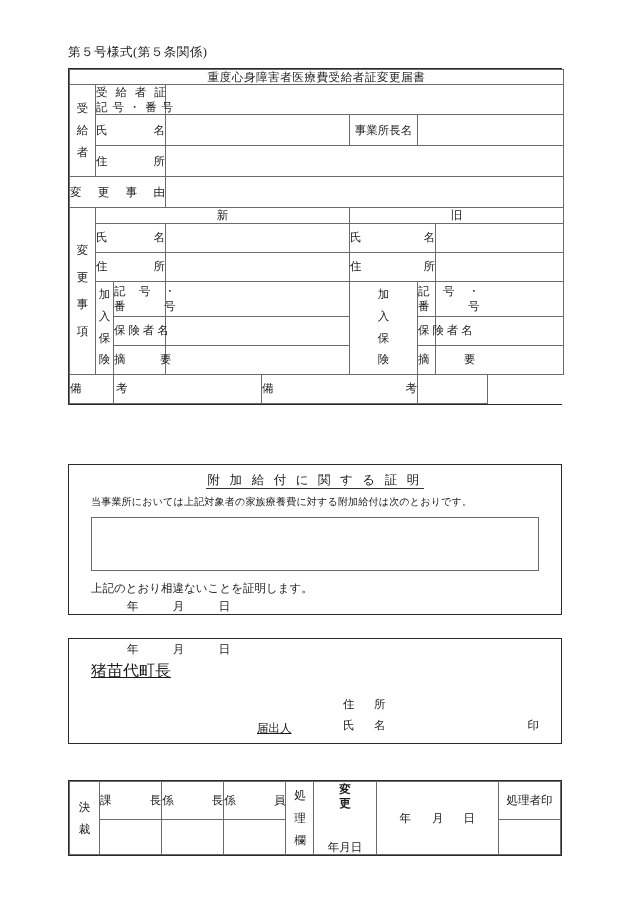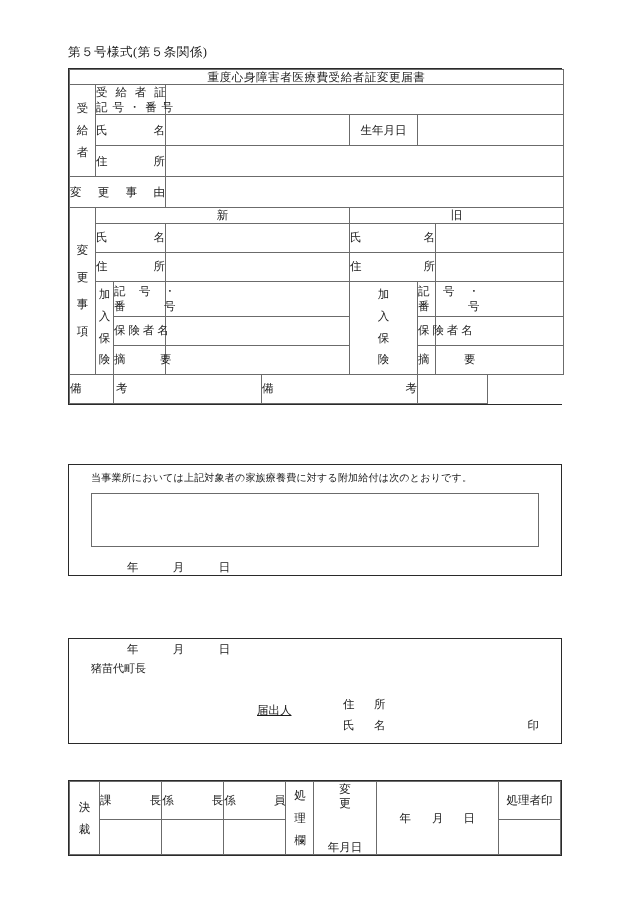--- a/index.html
+++ b/index.html
@@ -159,34 +159,35 @@
     font-size: 11.5px;
     padding: 8px 0 0 22px;
   }
   .sub-date {
     font-size: 11.5px;
     padding: 3px 0 0 58px;
     letter-spacing: 0.3px;
   }
   .sub-date i { font-style: normal; padding-right: 34px; }
   .sub-mayor {
-    font-size: 11px;
+    font-size: 16px;
     padding: 4px 0 0 22px;
+    text-decoration: underline;
   }
   .applicant {
     position: absolute;
     right: 22px;
     bottom: 7px;
     width: 300px;
     font-size: 11.5px;
   }
   .applicant .who {
     position: absolute;
     left: 18px;
-    top: 9px;
+    top: 27px;
     white-space: nowrap;
     text-decoration: underline;
   }
   .applicant .rows { margin-left: 104px; }
   .applicant .r {
     height: 21px;
     line-height: 21px;
     position: relative;
   }
   .applicant .r .k { letter-spacing: 4px; }
@@ -229,20 +230,21 @@
   .p-empty { height: 34px; }
   .p-chg {
     padding: 3px 8px 4px 8px;
     line-height: 1.05;
   }
   .p-chg .t {
     display: block;
     letter-spacing: 7px;
     padding-left: 7px;
     padding-bottom: 14px;
+    font-weight: bold;
   }
   .p-chg .b { display: block; margin-top: 15px; }
   .p-ymd .sp { letter-spacing: 1px; }
   .p-ymd i { font-style: normal; padding: 0 20px; }
 </style>
 </head>
 <body>
 
 <div class="page">
 
@@ -276,21 +278,21 @@
         <td colspan="2" class="lbl-c">
           <span style="display:block;letter-spacing:2.5px">受 給 者 証</span>
           <span style="display:block;letter-spacing:1px">記 号 ・ 番 号</span>
         </td>
         <td colspan="6" class="blank"></td>
       </tr>
 
       <tr>
         <td colspan="2" class="lbl">氏　　　　名</td>
         <td colspan="2" class="blank" style="height:30px"></td>
-        <td class="lbl-c">生年月日</td>
+        <td class="lbl-c">事業所長名</td>
         <td colspan="4" class="blank"></td>
       </tr>
 
       <tr>
         <td colspan="2" class="lbl">住　　　　所</td>
         <td colspan="6" class="blank" style="height:30px"></td>
       </tr>
 
       <tr>
         <td colspan="3" class="lbl">変　更　事　由</td>
@@ -365,22 +367,26 @@
         <td colspan="2" class="lbl">備　　　考</td>
         <td colspan="2" class="blank" style="height:28px"></td>
         <td colspan="2" class="lbl">備　　　考</td>
         <td colspan="2" class="blank"></td>
       </tr>
     </tbody>
       </table>
   </div>
 
   <div class="outer" id="cert-block">
+    <div class="cert-title">
+      <u>附 加 給 付 に 関 す る 証 明</u>
+    </div>
     <div class="cert-lead">当事業所においては上記対象者の家族療養費に対する附加給付は次のとおりです。</div>
     <div class="cert-box"></div>
+    <div class="cert-line1">上記のとおり相違ないことを証明します。</div>
     <div class="cert-date">
       <i>年</i><i>月</i><i>日</i>
     </div>
   </div>
 
   <div class="outer" id="subm-block">
     <div class="sub-date">
       <i>年</i><i>月</i><i>日</i>
     </div>
     <div class="sub-mayor">猪苗代町長</div>

